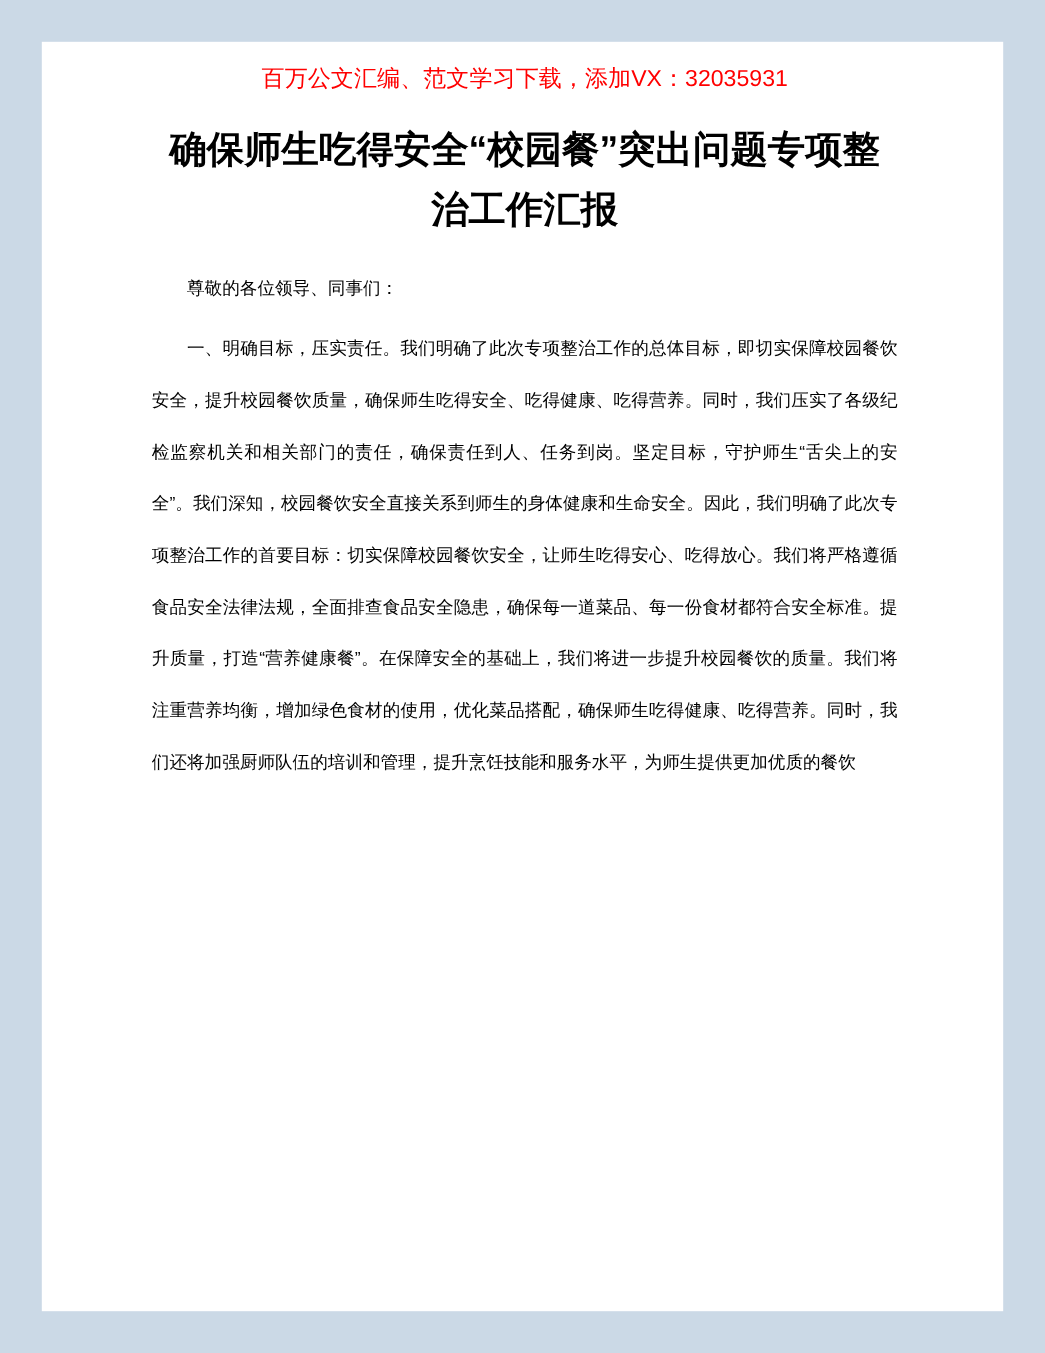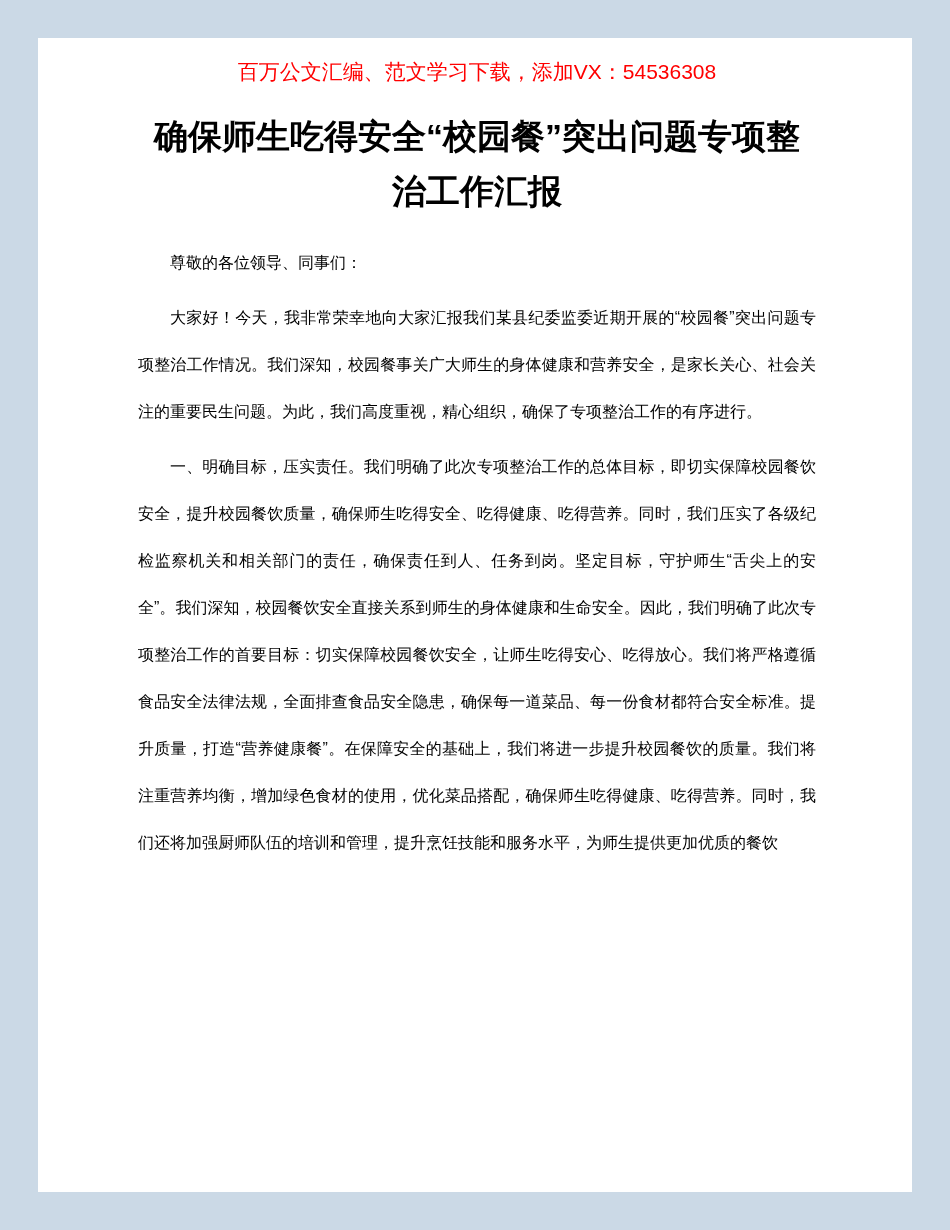--- a/index.html
+++ b/index.html
@@ -50,21 +50,20 @@
     text-indent: 2em;
     margin: 0 0 8px 0;
     word-break: break-all;
   }
 </style>
 </head>
 <body>
 
 <div class="canvas">
   <div class="paper">
-    <p class="promo">百万公文汇编、范文学习下载，添加VX：54536308</p>
+    <p class="promo">百万公文汇编、范文学习下载，添加VX：32035931</p>
     <h1 class="doc-title">确保师生吃得安全“校园餐”突出问题专项整治工作汇报</h1>
     <div class="content">
         <p class="para">尊敬的各位领导、同事们：</p>
-        <p class="para">大家好！今天，我非常荣幸地向大家汇报我们某县纪委监委近期开展的“校园餐”突出问题专项整治工作情况。我们深知，校园餐事关广大师生的身体健康和营养安全，是家长关心、社会关注的重要民生问题。为此，我们高度重视，精心组织，确保了专项整治工作的有序进行。</p>
         <p class="para">一、明确目标，压实责任。我们明确了此次专项整治工作的总体目标，即切实保障校园餐饮安全，提升校园餐饮质量，确保师生吃得安全、吃得健康、吃得营养。同时，我们压实了各级纪检监察机关和相关部门的责任，确保责任到人、任务到岗。坚定目标，守护师生“舌尖上的安全”。我们深知，校园餐饮安全直接关系到师生的身体健康和生命安全。因此，我们明确了此次专项整治工作的首要目标：切实保障校园餐饮安全，让师生吃得安心、吃得放心。我们将严格遵循食品安全法律法规，全面排查食品安全隐患，确保每一道菜品、每一份食材都符合安全标准。提升质量，打造“营养健康餐”。在保障安全的基础上，我们将进一步提升校园餐饮的质量。我们将注重营养均衡，增加绿色食材的使用，优化菜品搭配，确保师生吃得健康、吃得营养。同时，我们还将加强厨师队伍的培训和管理，提升烹饪技能和服务水平，为师生提供更加优质的餐饮</p>
       </div>
   </div>
 </div>
 
 </body></html>

